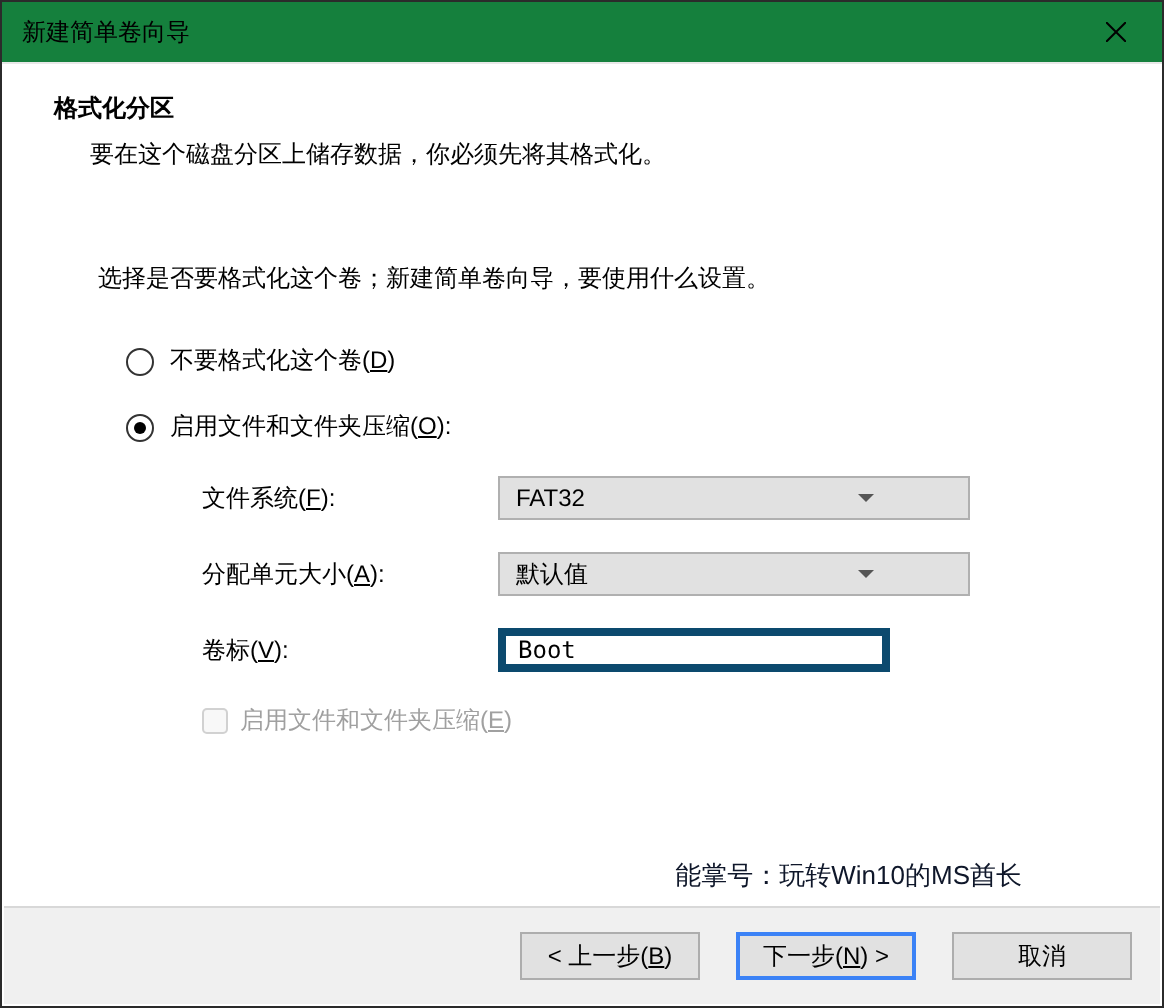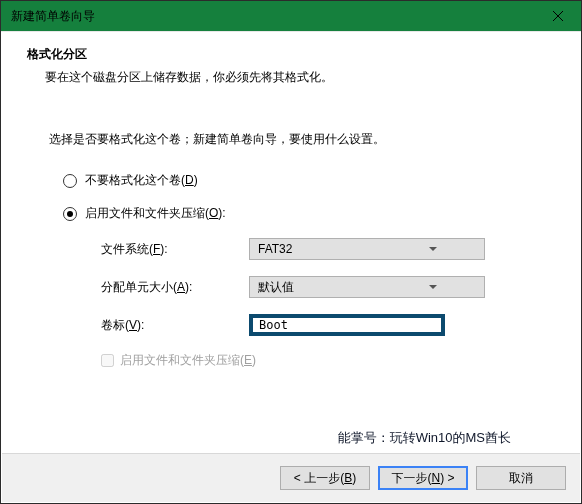--- a/index.html
+++ b/index.html
@@ -70,21 +70,21 @@
   .disabled .checkbox{cursor:default}
   
   .watermark{
     position:absolute;right:70px;bottom:56px;color:#0f172a;font-size:13px;
     font-weight:500;pointer-events:none;
   }
   
   .footer{
     position:absolute;left:1px;right:1px;bottom:1px;height:48px;
     background:#f0f0f0;border-top:1px solid #d8d8d8;
-    display:flex;justify-content:flex-end;align-items:center;padding-right:14px;gap:8px;
+    display:flex;justify-content:flex-end;align-items:center;padding-right:14px;gap:18px;
   }
   .btn{
     min-width:90px;height:24px;border:1px solid #adadad;background:#e1e1e1;
     font-size:12px;font-family:inherit;padding:0 12px;cursor:pointer;
   }
   .btn.default{border:2px solid #3b82f6;padding:0 11px}
   .underline{text-decoration:underline}
 </style>
 </head>
 <body>

